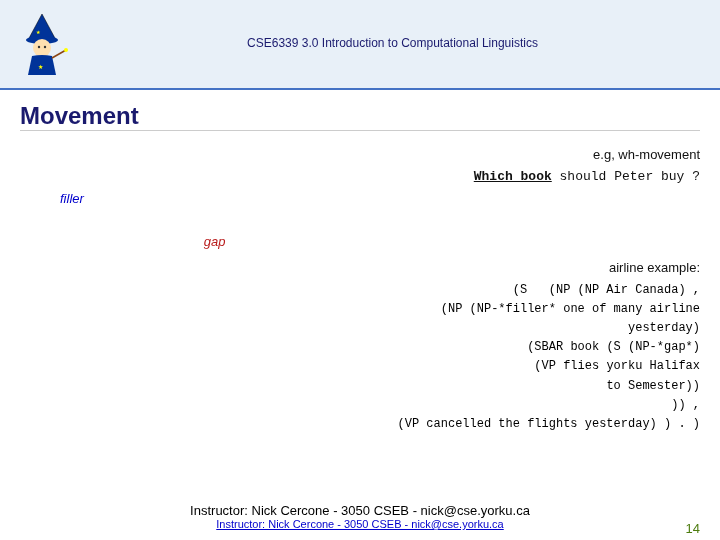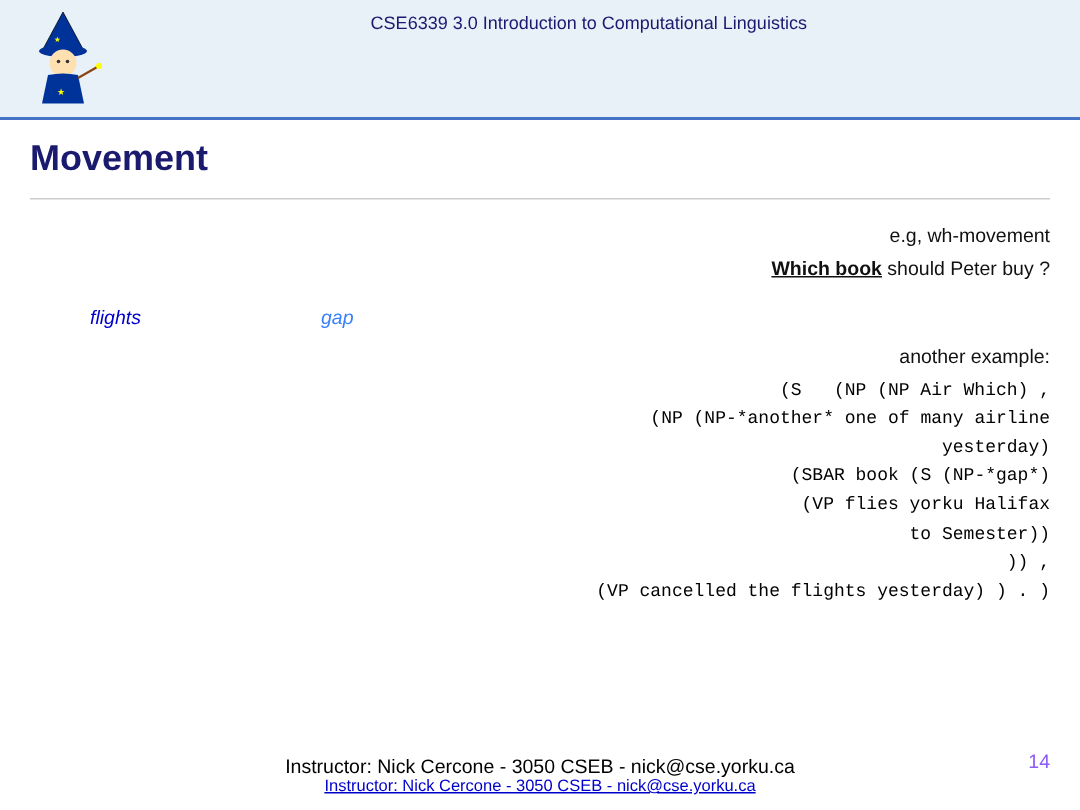--- a/index.html
+++ b/index.html
@@ -10,22 +10,23 @@
       font-family: Arial, sans-serif;
       overflow: hidden;
       position: relative;
     }
 
     
     .header {
       background: #e8f0f8;
       border-bottom: 2px solid #4472c4;
       display: flex;
+      align-items: center;
       padding: 6px 10px;
-      height: 80px;
+      height: 90px;
     }
 
     .header-text {
       text-align: center;
       flex: 1;
     }
 
     .header-text p {
       font-size: 12px;
       color: #1a1a6e;
@@ -36,59 +37,61 @@
     .main-content {
       padding: 12px 20px 8px 20px;
     }
 
     .slide-title {
       font-size: 24px;
       font-weight: bold;
       color: #1a1a6e;
       margin-bottom: 14px;
       border-bottom: 1px solid #ccc;
-      padding-bottom: 12px;
+      padding-bottom: 0;
     }
 
     .content-body {
       font-size: 13px;
       color: #111;
       line-height: 1.55;
       text-align: right;
     }
 
     .eg-line {
       margin-bottom: 2px;
     }
 
     .which-book-line {
       margin-left: 40px;
-      margin-bottom: 13px;
+      margin-bottom: 2px;
+      font-family: Liberation Mono, monospace;
     }
 
     .which-book-line strong {
       font-weight: bold;
       text-decoration: underline;
     }
 
     .filler-gap-line {
       margin-left: 40px;
       margin-bottom: 6px;
       display: flex;
       gap: 120px;
     }
 
     .filler-text {
       color: #0000cc;
       font-style: italic;
     }
 
     .gap-text {
-      color: #3b82f6;
+      color: #b91c1c;
       font-style: italic;
+      margin-top: 43px;
     }
 
     .another-line {
       margin-bottom: 2px;
     }
 
     .code-block {
       font-family: 'Courier New', Courier, monospace;
       font-size: 12px;
       color: #000;
@@ -114,24 +117,24 @@
     }
 
     .footer-sub {
       font-size: 11px;
       color: #0000cc;
       text-decoration: underline;
     }
 
     .slide-number {
       position: absolute;
-      bottom: 25px;
+      bottom: 4px;
       right: 20px;
       font-size: 13px;
-      color: #8b5cf6;
+      color: #4d7c0f;
     }
 
     
     .wizard-svg {
       width: 65px;
       height: 65px;
     }
   </style>
 </head>
 <body>
@@ -168,28 +171,28 @@
   <div class="slide-title">Movement</div>
 
   <div class="content-body">
     <div class="eg-line">e.g, wh-movement</div>
 
     <div class="which-book-line">
       <strong>Which book</strong><span> should Peter buy ?</span>
     </div>
 
     <div class="filler-gap-line">
-      <span class="filler-text">flights</span>
+      <span class="filler-text">filler</span>
       <span class="gap-text">gap</span>
     </div>
 
-    <div class="another-line">another example:</div>
-
-    <div class="code-block"><span>    (S   (NP (NP Air Which) ,</span>
-<span>    (NP (NP-*another* one of many airline</span>
+    <div class="another-line">airline example:</div>
+
+    <div class="code-block"><span>    (S   (NP (NP Air Canada) ,</span>
+<span>    (NP (NP-*filler* one of many airline</span>
 <span>  yesterday)</span>
 <span>        (SBAR book (S (NP-*gap*)</span>
 <span>                     (VP flies yorku Halifax</span>
 <span>                               to Semester))</span>
 <span>        )) ,</span>
 <span>    (VP cancelled the flights yesterday) ) . )</span></div>
   </div>
 </div>
 
 <div class="footer">

